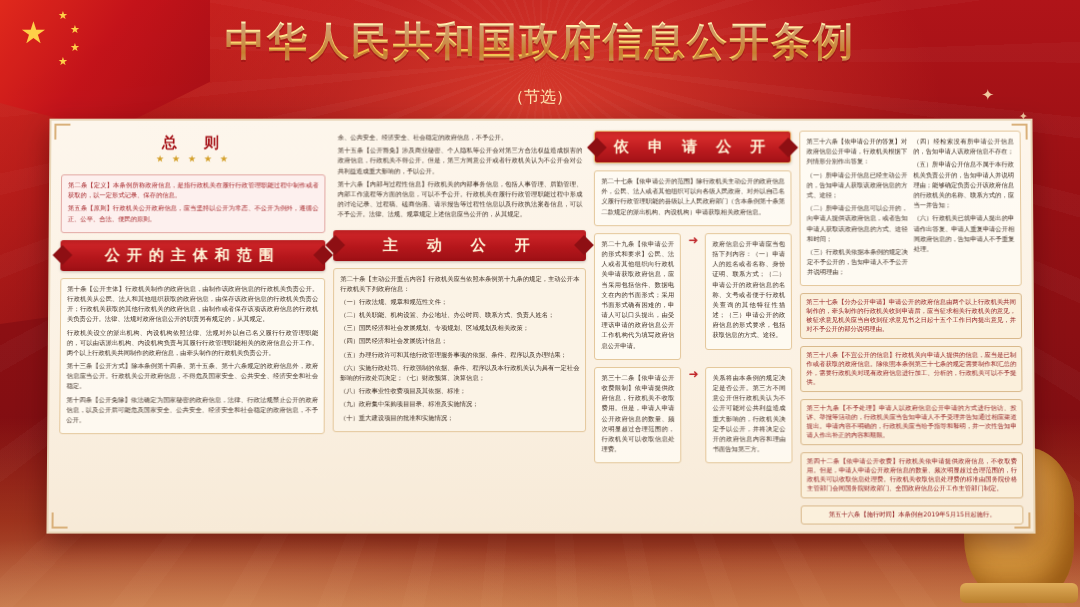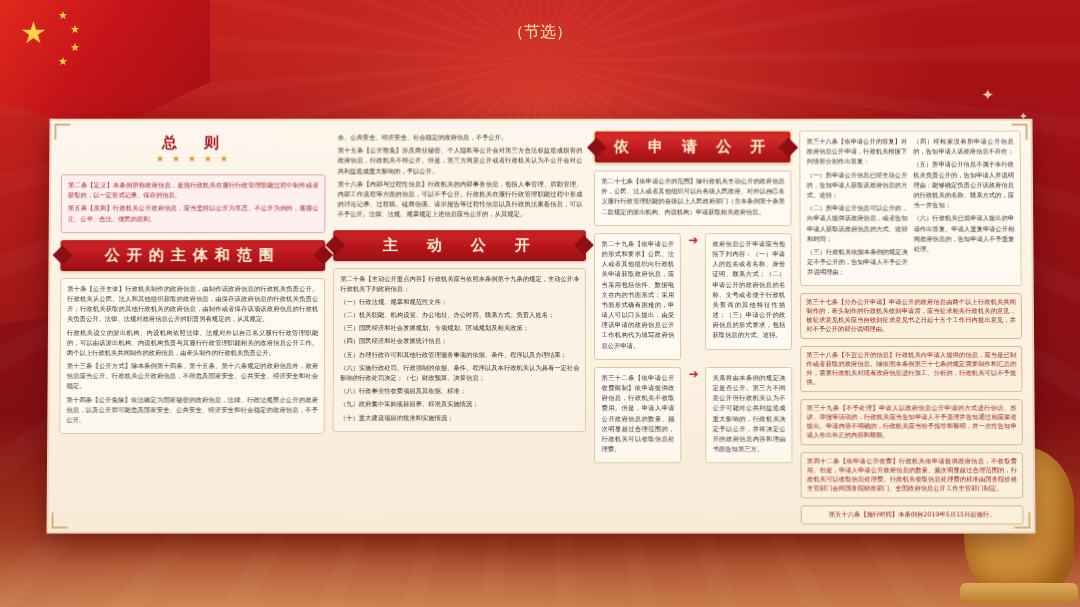--- a/index.html
+++ b/index.html
@@ -75,21 +75,21 @@
   
   .header { position: absolute; top: 14px; left: 0; right: 0; text-align: center; }
   .title {
     font-family: "DejaVu Serif", "Liberation Serif", serif;
     font-size: 40px; font-weight: 700; letter-spacing: 2px;
     background: linear-gradient(180deg,#fff7d0 0%, #ffe48a 40%, #f2bd45 70%, #ffeeab 100%);
     -webkit-background-clip: text; background-clip: text; color: transparent;
     text-shadow: 0 2px 0 rgba(120,10,10,.35);
   }
   .subtitle {
-    margin-top: 8px; font-size: 16px; color: #ffe6b0;
+    margin-top: 18px; font-size: 16px; color: #ffe6b0;
     font-family: "DejaVu Serif","Liberation Serif",serif;
   }
 
   
   .board {
     position: absolute; left: 48px; top: 118px; width: 986px; height: 415px;
     background: linear-gradient(180deg,#fdf6ec 0%, #fbf1e3 60%, #f7ead7 100%);
     border: 2px solid #e9d6b8;
     box-shadow: 0 10px 26px rgba(60,0,0,.45);
     transform: perspective(1400px) rotateX(1.2deg);
@@ -183,20 +183,21 @@
   <span class="star s2">★</span>
   <span class="star s3">★</span>
   <span class="star s4">★</span>
 </div>
 
 <div class="dove" style="right:86px; top:86px; font-size:15px;">✦</div>
 <div class="dove" style="right:52px; top:110px; font-size:11px;">✦</div>
 <div class="lion"></div>
 
 <div class="header">
+  <div class="title">中华人民共和国政府信息公开条例</div>
   <div class="subtitle">（节选）</div>
 </div>
 
 <div class="board">
   <span class="corner tl"></span>
   <span class="corner tr"></span>
   <span class="corner bl"></span>
   <span class="corner br"></span>
 
   <div class="col c1">

